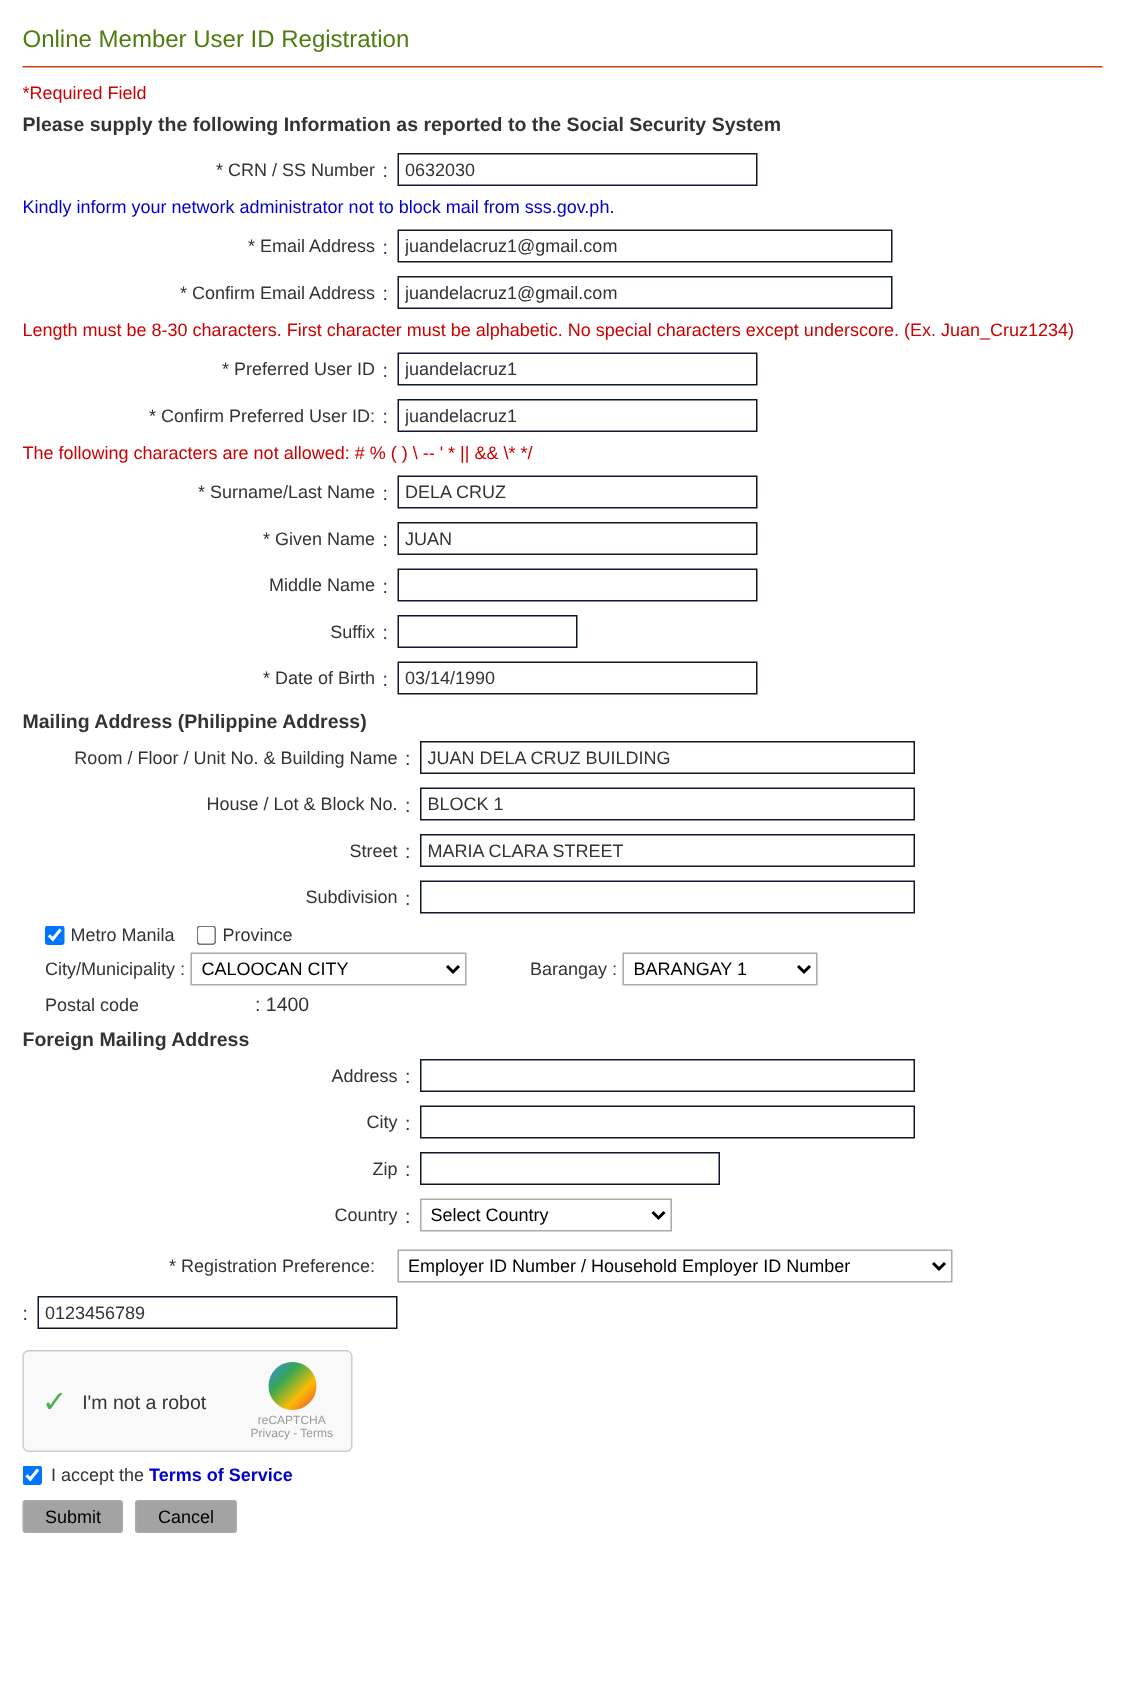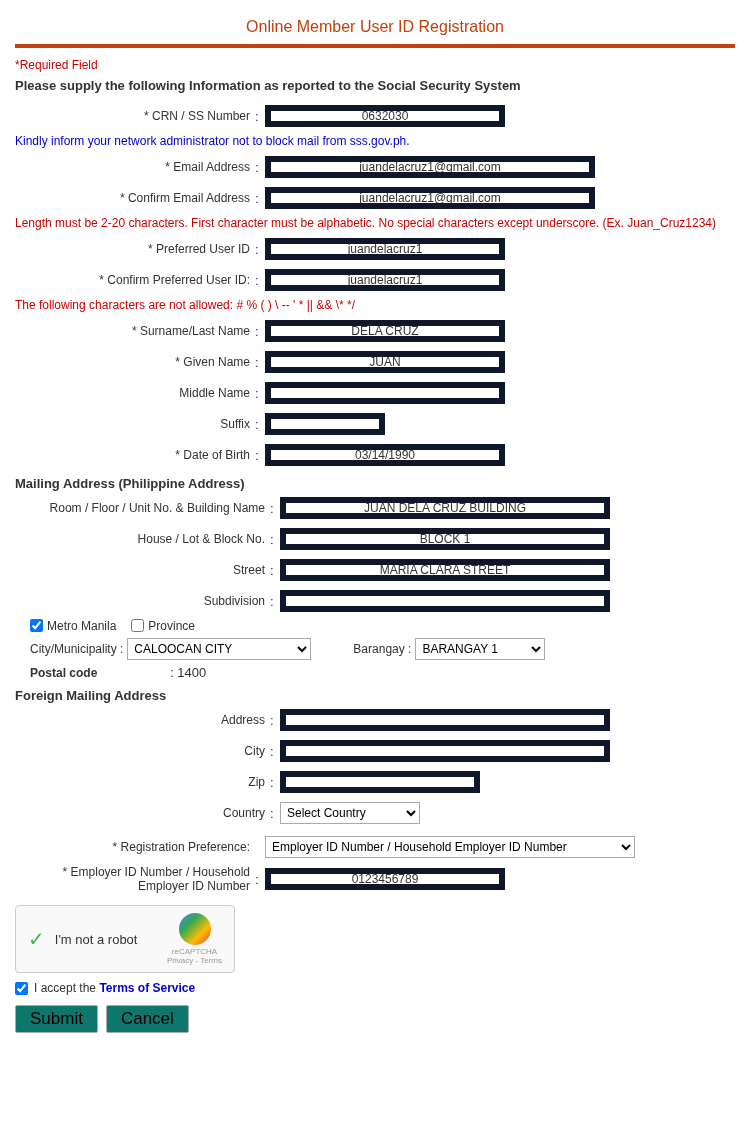--- a/index.html
+++ b/index.html
@@ -7,26 +7,25 @@
       font-family: Arial, sans-serif;
       font-size: 13px;
       color: #333;
       background: #fff;
       width: 750px;
       min-height: 1135px;
       padding: 10px 15px 20px 15px;
     }
     .page-title {
       font-size: 16px;
-      color: #c2410c;
+      color: #4d7c0f;
       font-weight: normal;
       padding: 8px 0 8px 0;
-      border-bottom: 4px solid #c2410c;
+      border-bottom: 1px solid #c2410c;
       margin-bottom: 10px;
-      text-align: center;
     }
     .required-field {
       color: #cc0000;
       font-size: 12px;
       margin-bottom: 6px;
     }
     .instruction {
       font-size: 13px;
       font-weight: bold;
       margin-bottom: 10px;
@@ -49,25 +48,24 @@
       width: 10px;
       min-width: 10px;
       color: #333;
     }
     .form-input {
       flex: 1;
     }
     input[type="text"] {
       width: 240px;
       height: 22px;
-      border: 6px solid #0f172a;
+      border: 1px solid #0f172a;
       padding: 2px 4px;
       font-size: 12px;
       color: #333;
-      text-align: center;
     }
     input[type="text"].wide {
       width: 330px;
     }
     input[type="text"].medium {
       width: 200px;
     }
     input[type="text"].short {
       width: 120px;
     }
@@ -86,21 +84,21 @@
       font-size: 13px;
       font-weight: bold;
       margin-top: 8px;
       margin-bottom: 4px;
     }
     .indent {
       padding-left: 15px;
     }
     .checkbox-row {
       display: flex;
-      align-items: flex-start;
+      align-items: flex-end;
       margin-bottom: 5px;
       padding-left: 15px;
     }
     .checkbox-row input[type="checkbox"] {
       margin-right: 4px;
     }
     .checkbox-row label {
       font-size: 12px;
       margin-right: 15px;
     }
@@ -121,35 +119,34 @@
       padding: 1px 2px;
       background: #fff;
     }
     select.city-select {
       width: 184px;
     }
     select.barangay-select {
       width: 130px;
     }
     select.country-select {
-      width: 140px;
+      width: 168px;
     }
     select.reg-pref-select {
       width: 370px;
     }
     .postal-row {
       display: flex;
       align-items: center;
       margin-bottom: 5px;
       padding-left: 15px;
     }
     .postal-label {
       width: 140px;
       font-size: 12px;
-      font-weight: bold;
     }
     .barangay-section {
       display: flex;
       align-items: center;
       margin-left: 42px;
     }
     .barangay-label {
       font-size: 12px;
       margin-right: 4px;
     }
@@ -204,23 +201,23 @@
       text-decoration: none;
       font-weight: bold;
     }
     .btn-row {
       display: flex;
       align-items: center;
       gap: 8px;
     }
     button {
       border: 1px solid #aaa;
-      background: #0f766e;
+      background: #a3a3a3;
       padding: 3px 14px;
-      font-size: 17px;
+      font-size: 12px;
       cursor: pointer;
       border-radius: 2px;
     }
   </style>
 </head>
 <body>
 
 <div class="page-title">Online Member User ID Registration</div>
 
 <div class="required-field">*Required Field</div>
@@ -245,21 +242,21 @@
 </div>
 
 <div class="form-row">
   <div class="form-label">* Confirm Email Address</div>
   <div class="form-colon">:</div>
   <div class="form-input">
     <input type="text" class="wide" value="juandelacruz1@gmail.com" style="">
   </div>
 </div>
 
-<div class="error-text">Length must be 2-20 characters. First character must be alphabetic. No special characters except underscore. (Ex. Juan_Cruz1234)</div>
+<div class="error-text">Length must be 8-30 characters. First character must be alphabetic. No special characters except underscore. (Ex. Juan_Cruz1234)</div>
 
 <div class="form-row">
   <div class="form-label">* Preferred User ID</div>
   <div class="form-colon">:</div>
   <div class="form-input">
     <input type="text" value="juandelacruz1" style="">
   </div>
 </div>
 
 <div class="form-row">
@@ -411,21 +408,20 @@
   <div class="form-label">* Registration Preference:</div>
   <div class="form-colon"></div>
   <div class="form-input">
     <select class="reg-pref-select">
       <option value="Employer ID Number / Household Employer ID Number">Employer ID Number / Household Employer ID Number</option>
     </select>
   </div>
 </div>
 
 <div class="form-row">
-  <div class="form-label">* Employer ID Number / Household Employer ID Number</div>
   <div class="form-colon">:</div>
   <div class="form-input">
     <input type="text" value="0123456789" style="">
   </div>
 </div>
 
 <div class="captcha-box">
   <span class="captcha-check">✓</span>
   <span class="captcha-label">I'm not a robot</span>
   <div class="captcha-logo">

